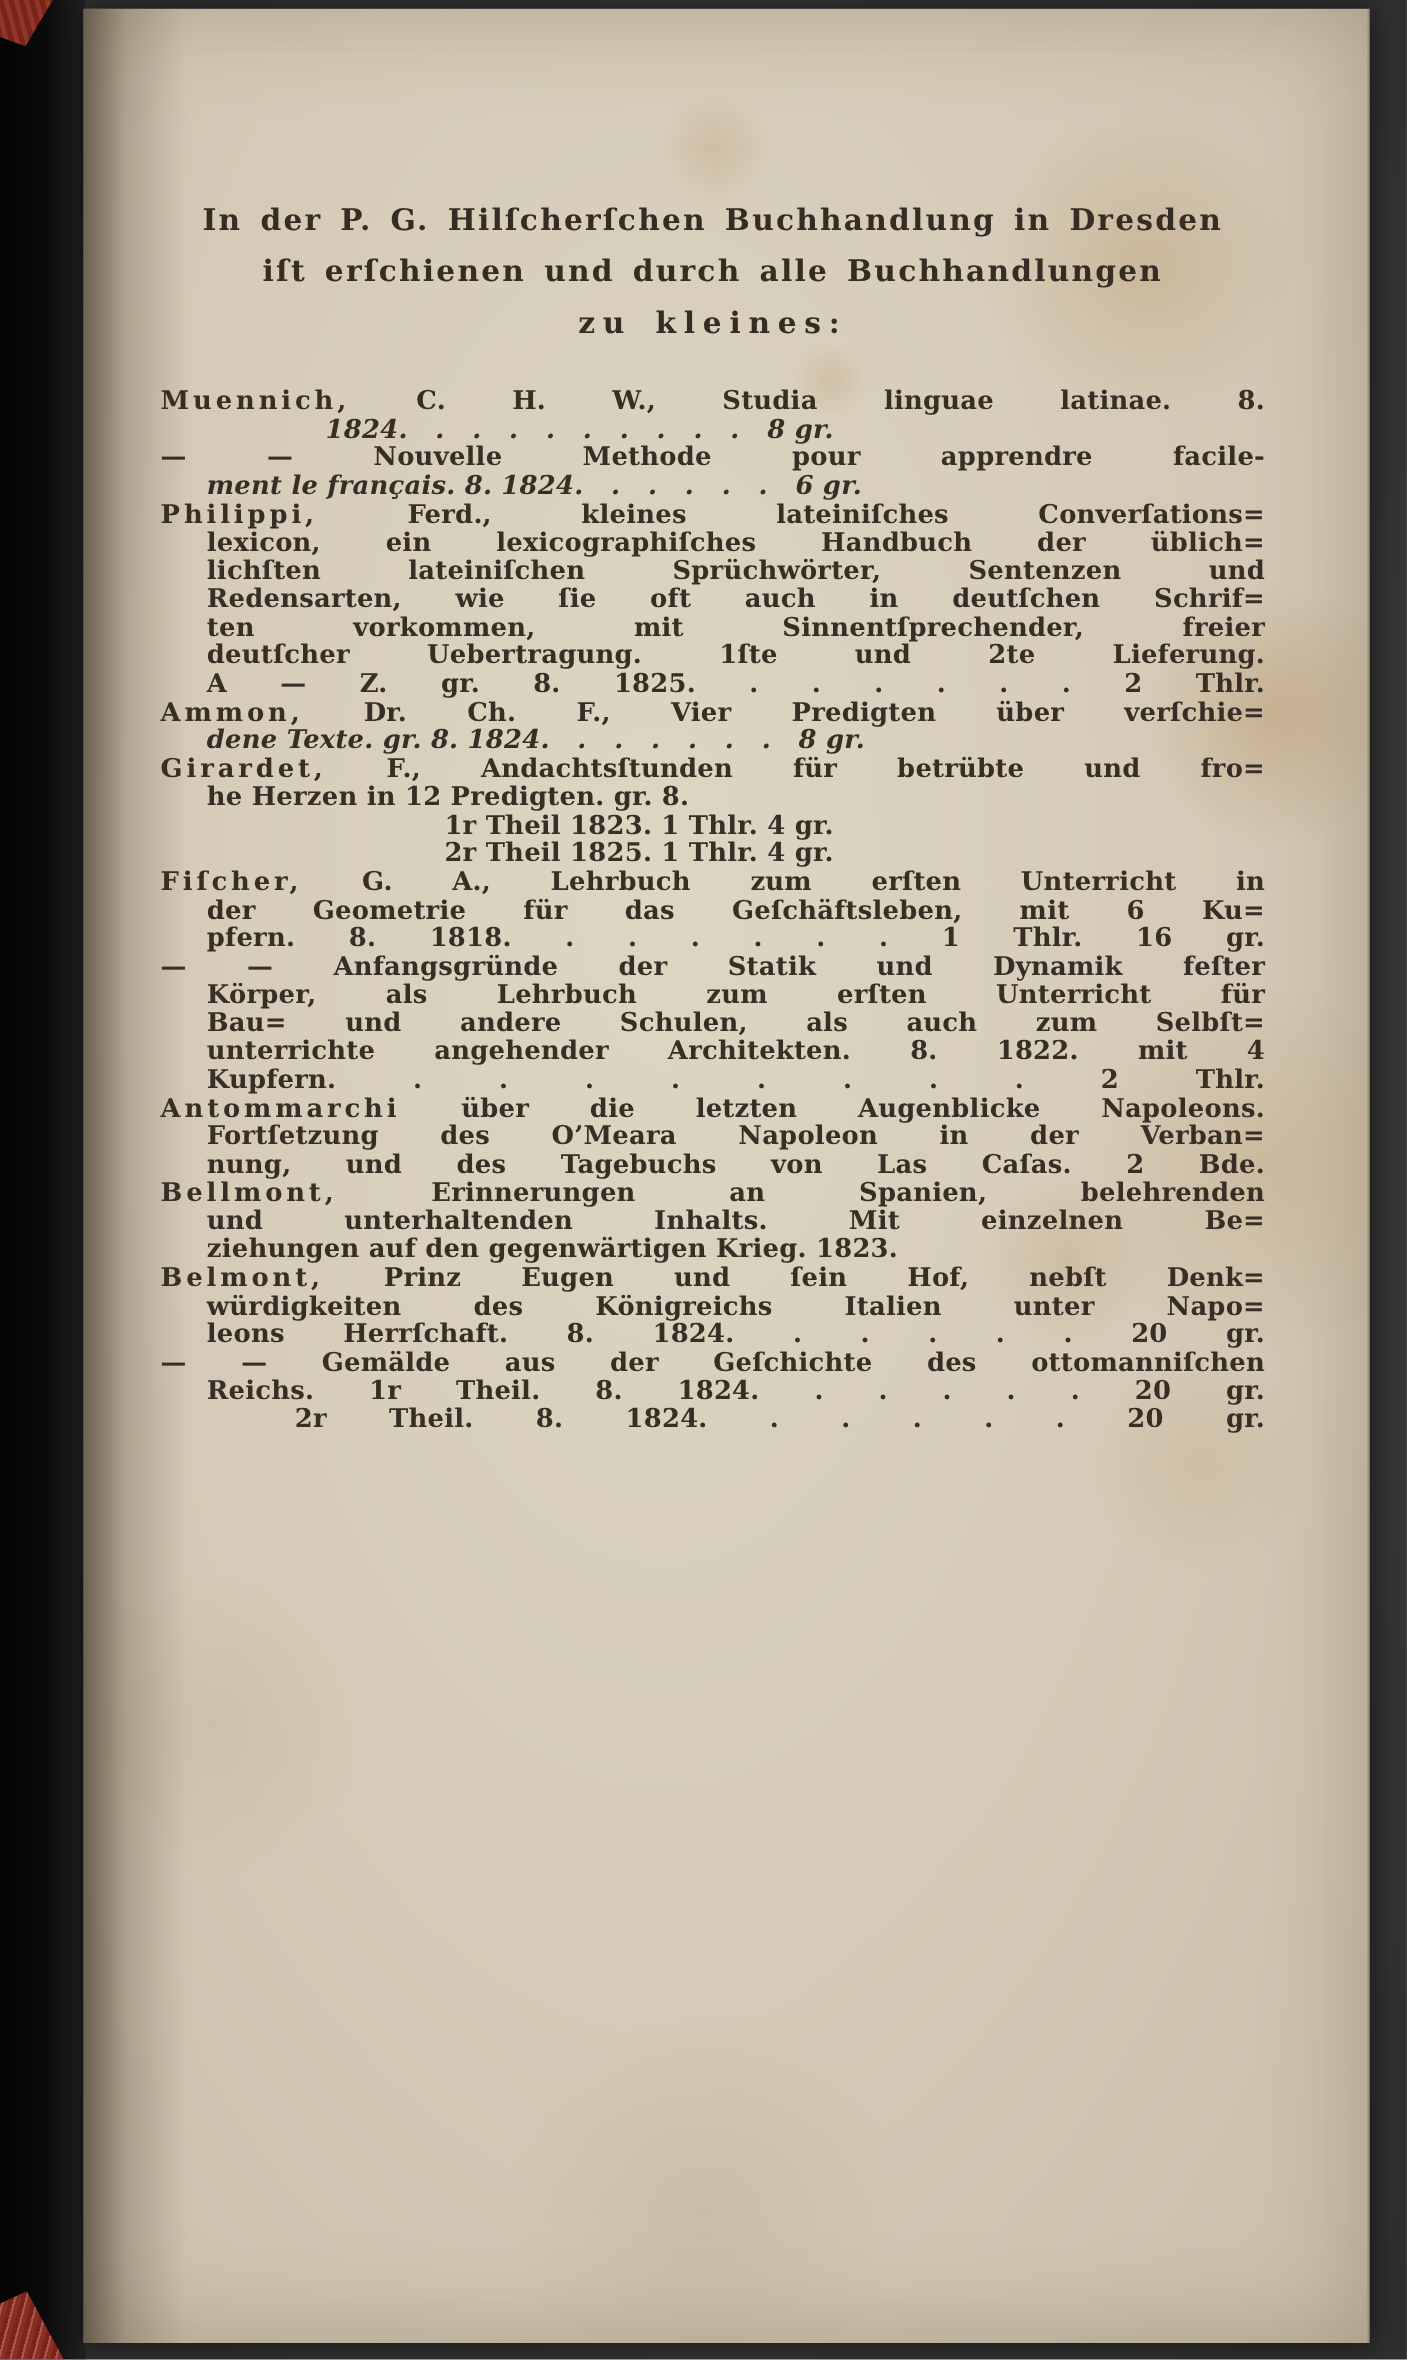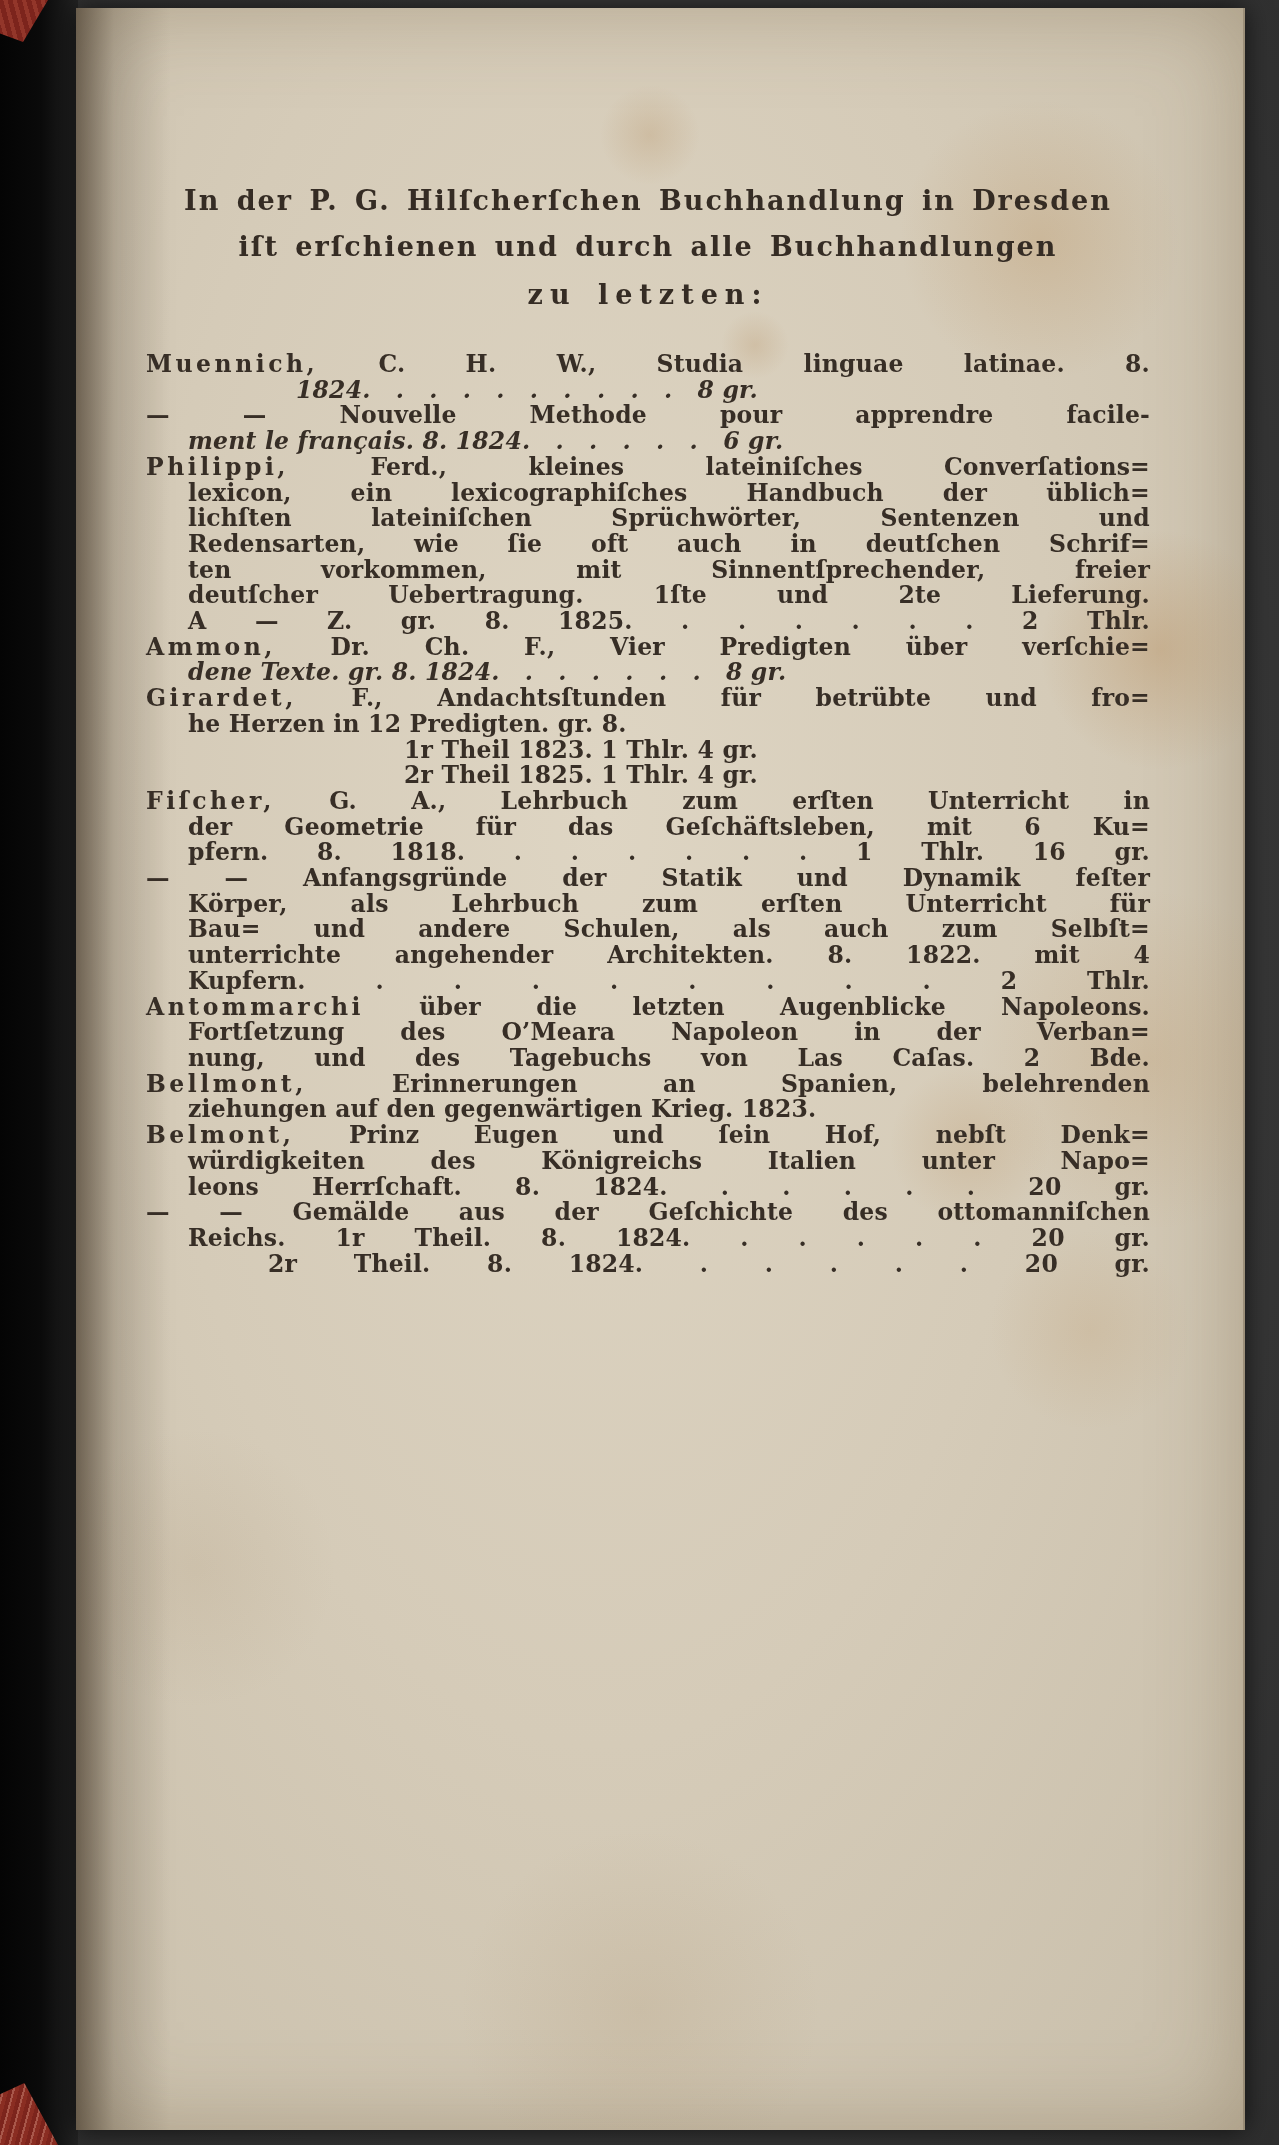--- a/index.html
+++ b/index.html
@@ -77,21 +77,21 @@
   <div class="cover-corner bottom"></div>
 </div>
 
 <div class="page">
   <div class="stains"></div>
   <div class="gutter"></div>
 
   <div class="header">
     <div class="hline h1">In der P. G. Hilſcherſchen Buchhandlung in Dresden</div>
     <div class="hline h2">iſt erſchienen und durch alle Buchhandlungen</div>
-    <div class="hline h3">zu letzten:</div>
+    <div class="hline h3">zu kleines:</div>
   </div>
 
   <div class="catalog" id="catalog">
       <div class="line  j"><span class="spaced">Muennich,</span><span> C. H. W., Studia linguae latinae. 8.</span></div>
       <div class="line i2 pre"><span>1824.   .   .   .   .   .   .   .   .   .   8 gr.</span></div>
       <div class="line  j"><span>— —  Nouvelle Methode pour apprendre facile-</span></div>
       <div class="line i1 pre"><span>ment le français. 8. 1824.   .   .   .   .   .   6 gr.</span></div>
       <div class="line  j"><span class="spaced">Philippi,</span><span> Ferd., kleines lateiniſches Converſations=</span></div>
       <div class="line i1 j"><span>lexicon, ein lexicographiſches Handbuch der üblich=</span></div>
       <div class="line i1 j"><span>lichſten lateiniſchen Sprüchwörter, Sentenzen und</span></div>
@@ -110,20 +110,21 @@
       <div class="line i1 j"><span>pfern. 8. 1818. . . . . . . 1 Thlr. 16 gr.</span></div>
       <div class="line  j"><span>— —  Anfangsgründe der Statik und Dynamik feſter</span></div>
       <div class="line i1 j"><span>Körper, als Lehrbuch zum erſten Unterricht für</span></div>
       <div class="line i1 j"><span>Bau= und andere Schulen, als auch zum Selbſt=</span></div>
       <div class="line i1 j"><span>unterrichte angehender Architekten. 8. 1822. mit 4</span></div>
       <div class="line i1 j"><span>Kupfern. . . . . . . . . 2 Thlr.</span></div>
       <div class="line  j"><span class="spaced">Antommarchi</span><span> über die letzten Augenblicke Napoleons.</span></div>
       <div class="line i1 j"><span>Fortſetzung des O’Meara Napoleon in der Verban=</span></div>
       <div class="line i1 j"><span>nung, und des Tagebuchs von Las Caſas. 2 Bde.</span></div>
       <div class="line  j"><span class="spaced">Bellmont,</span><span> Erinnerungen an Spanien, belehrenden</span></div>
+      <div class="line i1 j"><span>und unterhaltenden Inhalts.  Mit einzelnen Be=</span></div>
       <div class="line i1"><span>ziehungen auf den gegenwärtigen Krieg. 1823.</span></div>
       <div class="line  j"><span class="spaced">Belmont,</span><span> Prinz Eugen und ſein Hof, nebſt Denk=</span></div>
       <div class="line i1 j"><span>würdigkeiten des Königreichs Italien unter Napo=</span></div>
       <div class="line i1 j"><span>leons Herrſchaft. 8. 1824. . . . . . 20 gr.</span></div>
       <div class="line  j"><span>— —  Gemälde aus der Geſchichte des ottomanniſchen</span></div>
       <div class="line i1 j"><span>Reichs. 1r Theil. 8. 1824. . . . . . 20 gr.</span></div>
       <div class="line i2b j"><span>2r Theil. 8. 1824. . . . . . 20 gr.</span></div>
     </div>
 </div>
 

